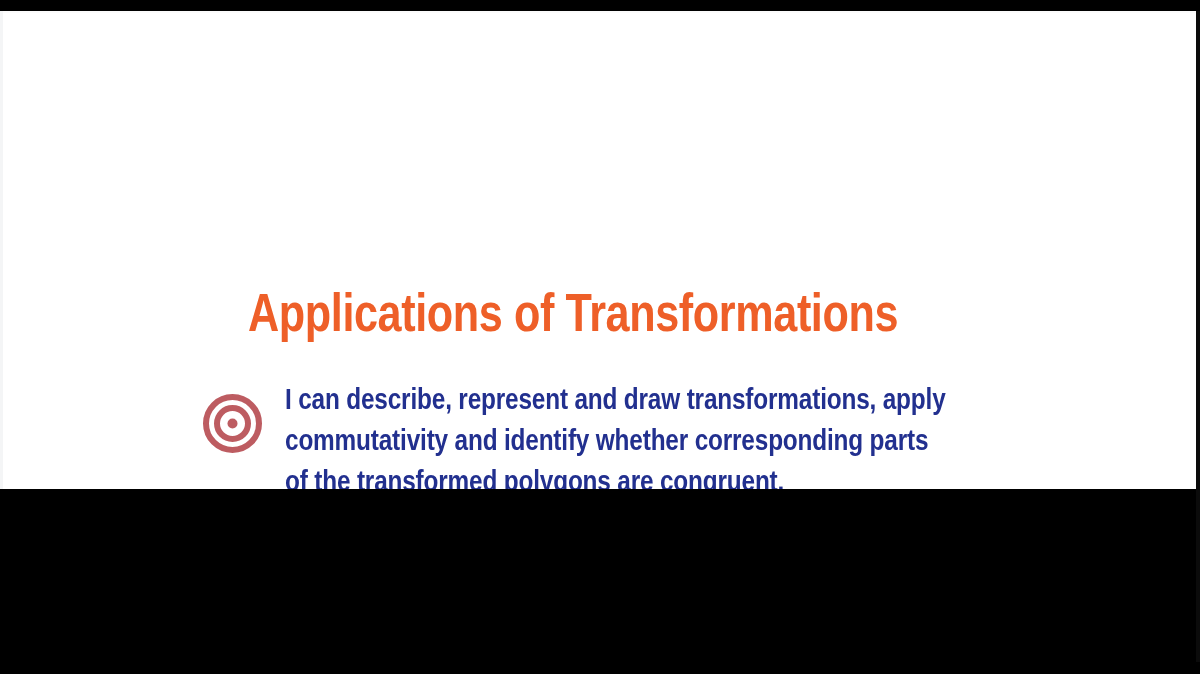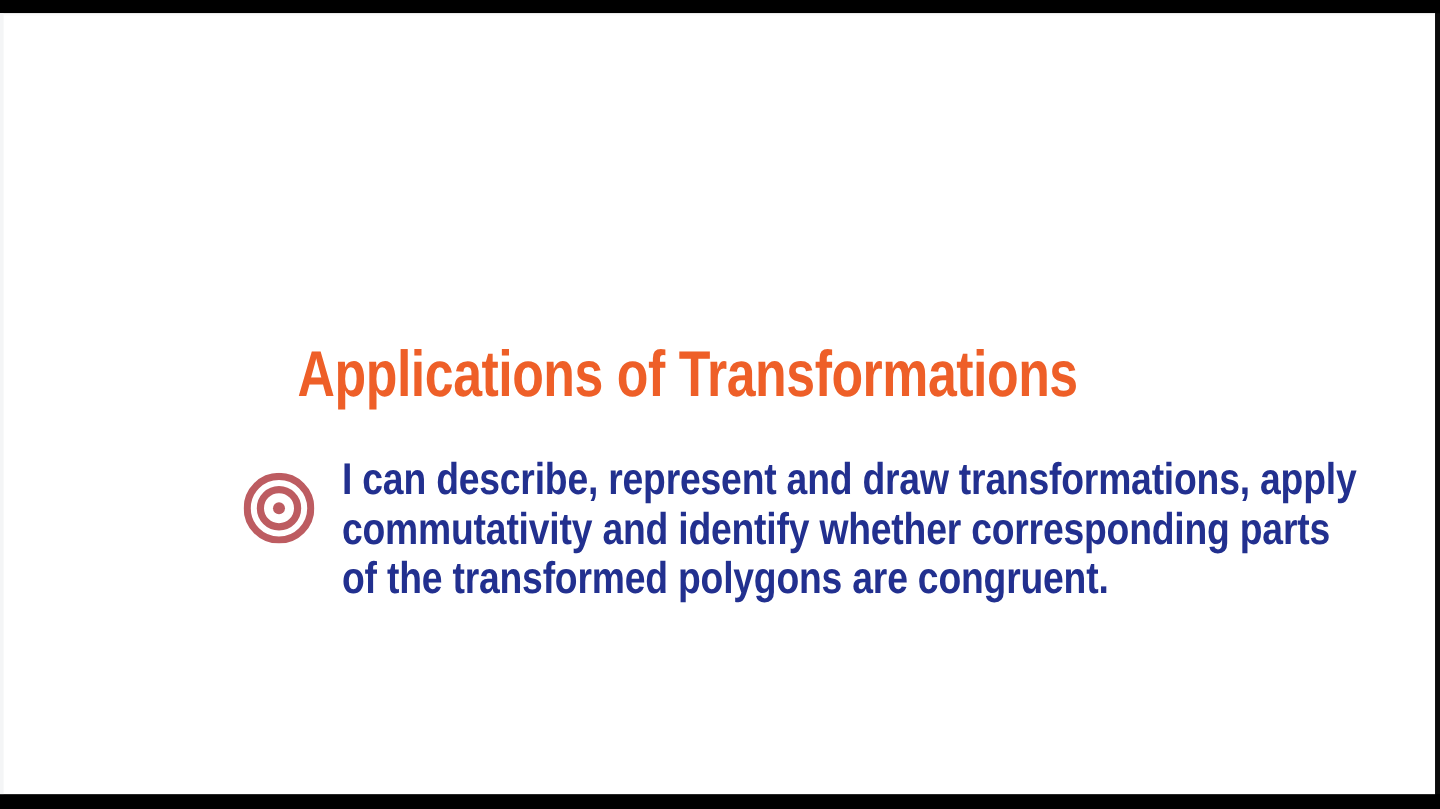--- a/index.html
+++ b/index.html
@@ -49,21 +49,21 @@
     height: 651px;
     background: #0b0b0b;
   }
 
   
   .slide {
     position: absolute;
     left: 0;
     top: 11px;
     width: 1196px;
-    height: 651px;
+    height: 478px;
     background: #ffffff;
     overflow: hidden;
   }
 
   .slide-edge-left {
     position: absolute;
     left: 0;
     top: 0;
     width: 3px;
     height: 651px;
@@ -118,21 +118,21 @@
     height: 59px;
   }
 
   .objective-text {
     position: absolute;
     left: 85px;
     top: 0;
     width: 700px;
     color: #22308f;
     font-family: "Liberation Sans Narrow", "Liberation Sans", sans-serif;
-    font-size: 37px;
+    font-size: 29px;
     font-weight: 700;
     line-height: 41px;
     letter-spacing: -0.2px;
   }
 
   .objective-line {
     display: block;
     transform: scaleX(0.84);
     transform-origin: left center;
     white-space: nowrap;

